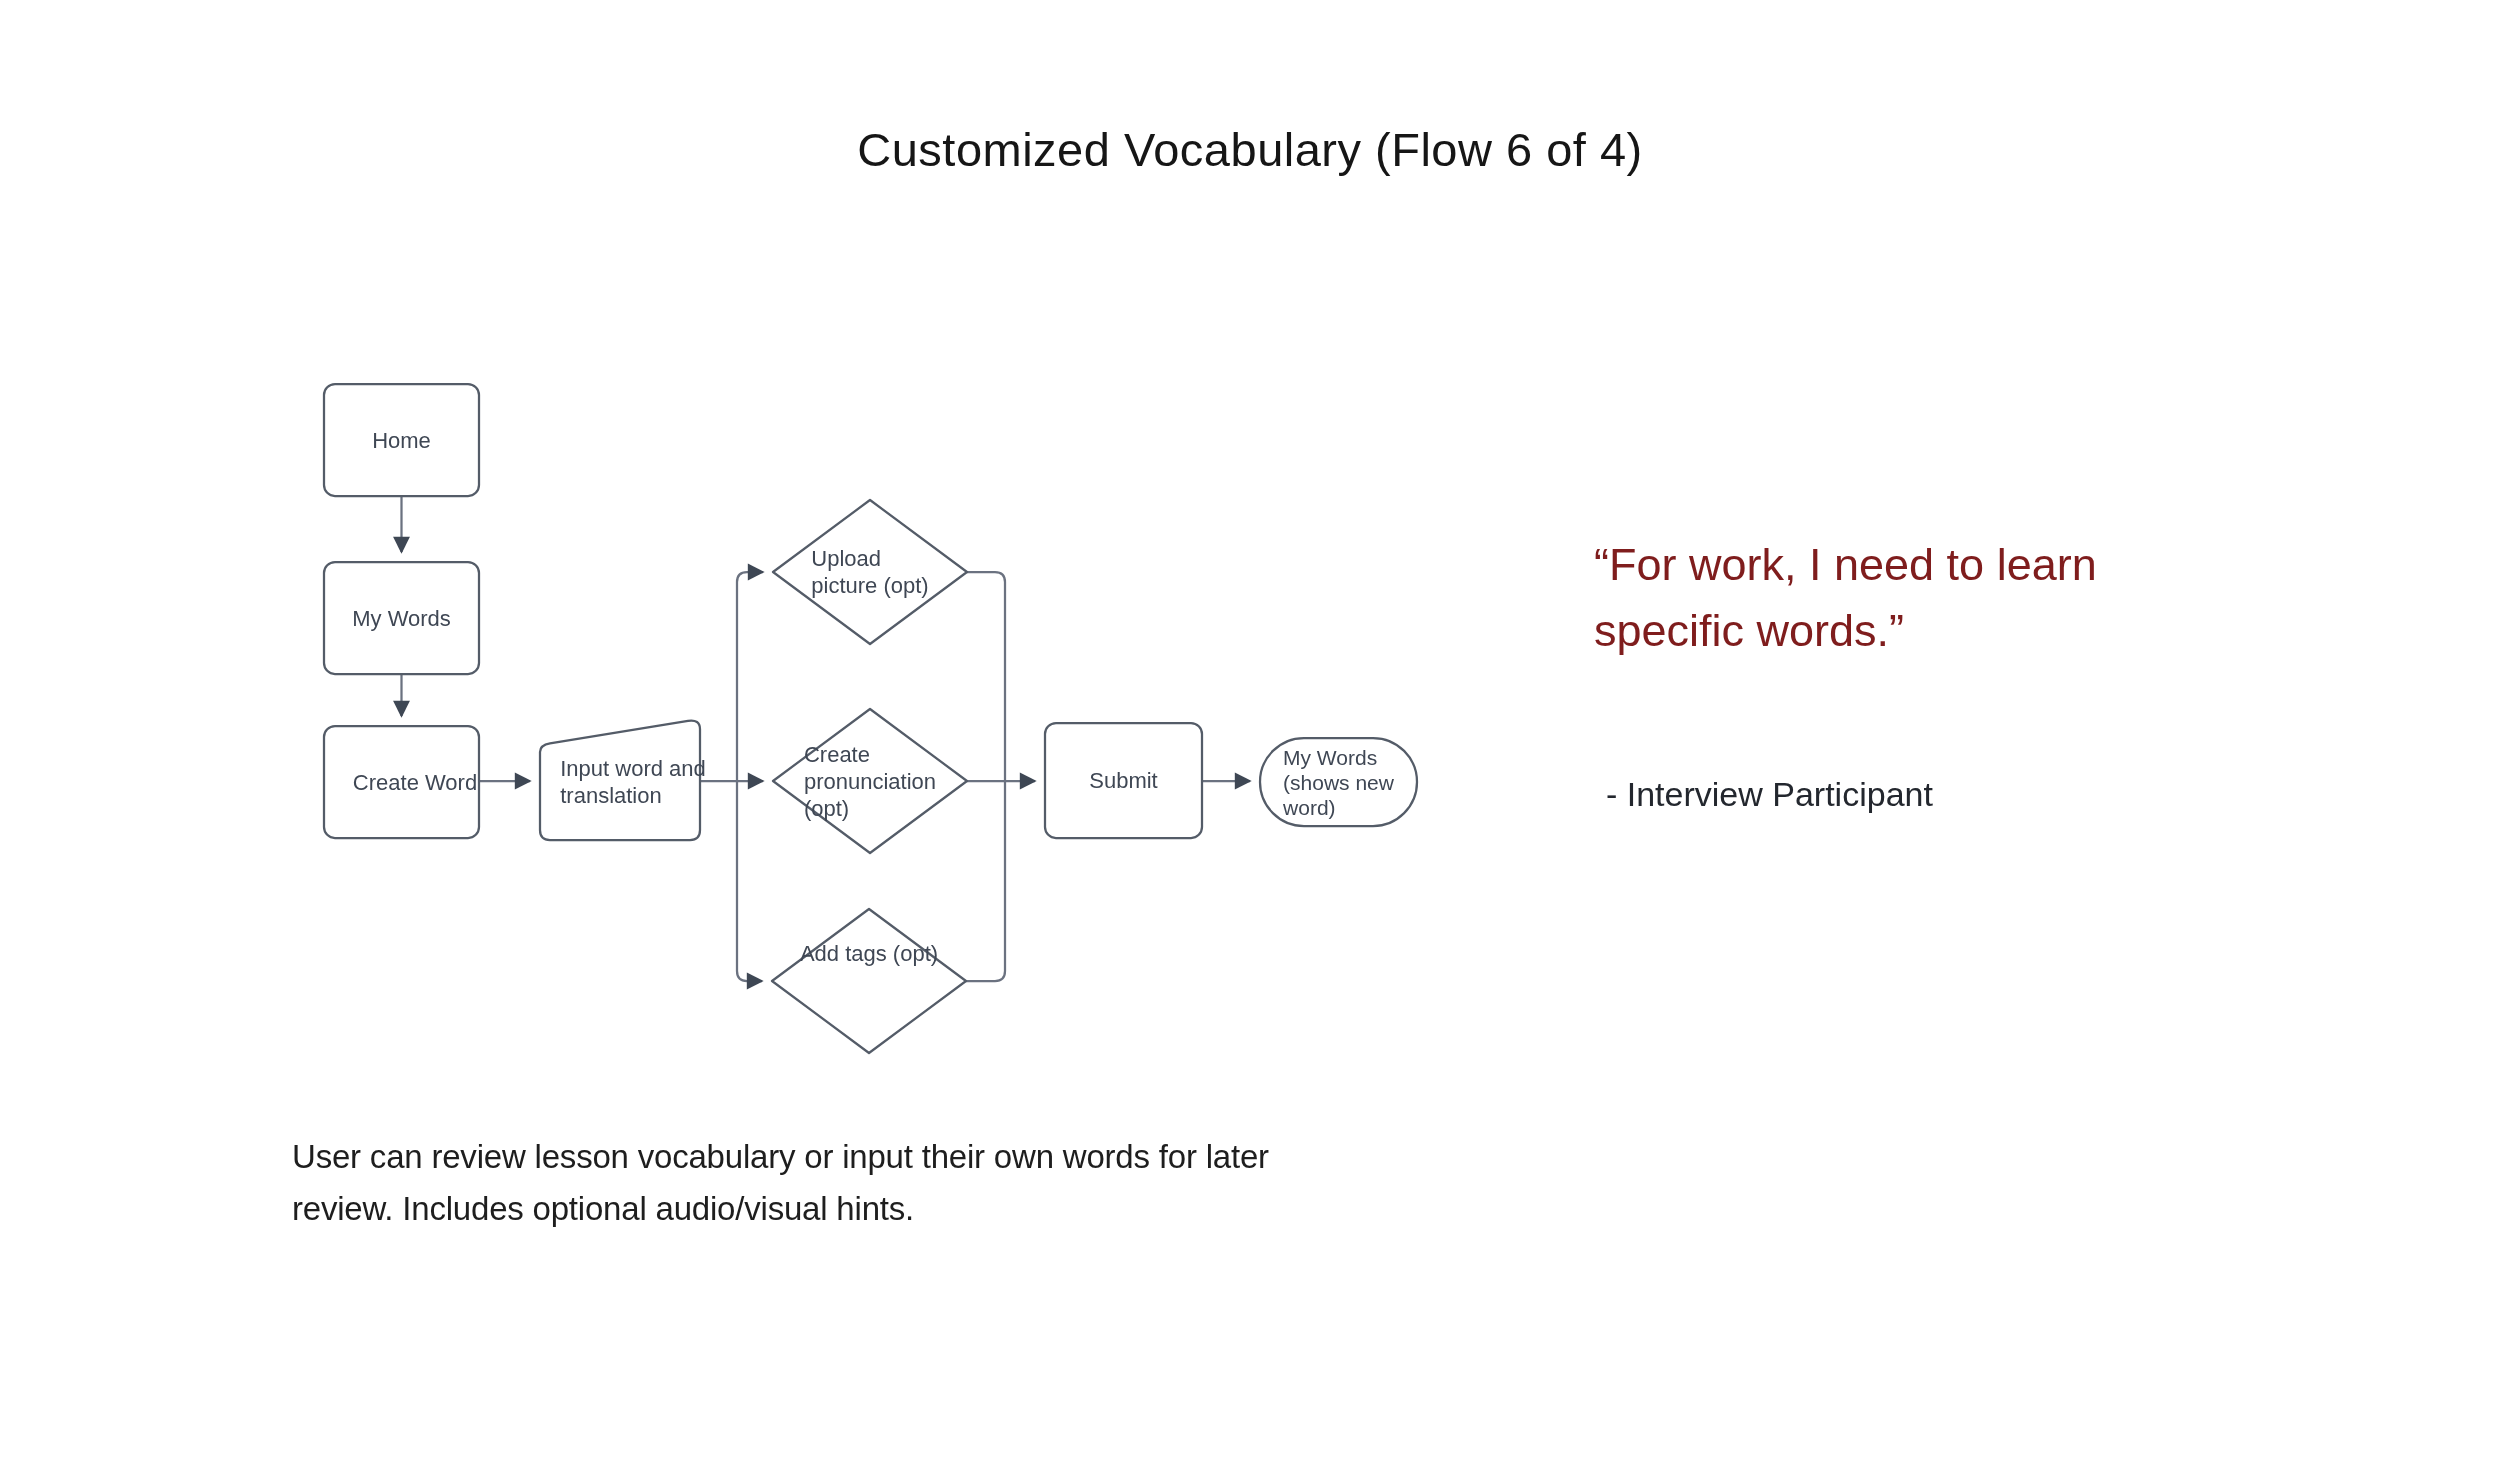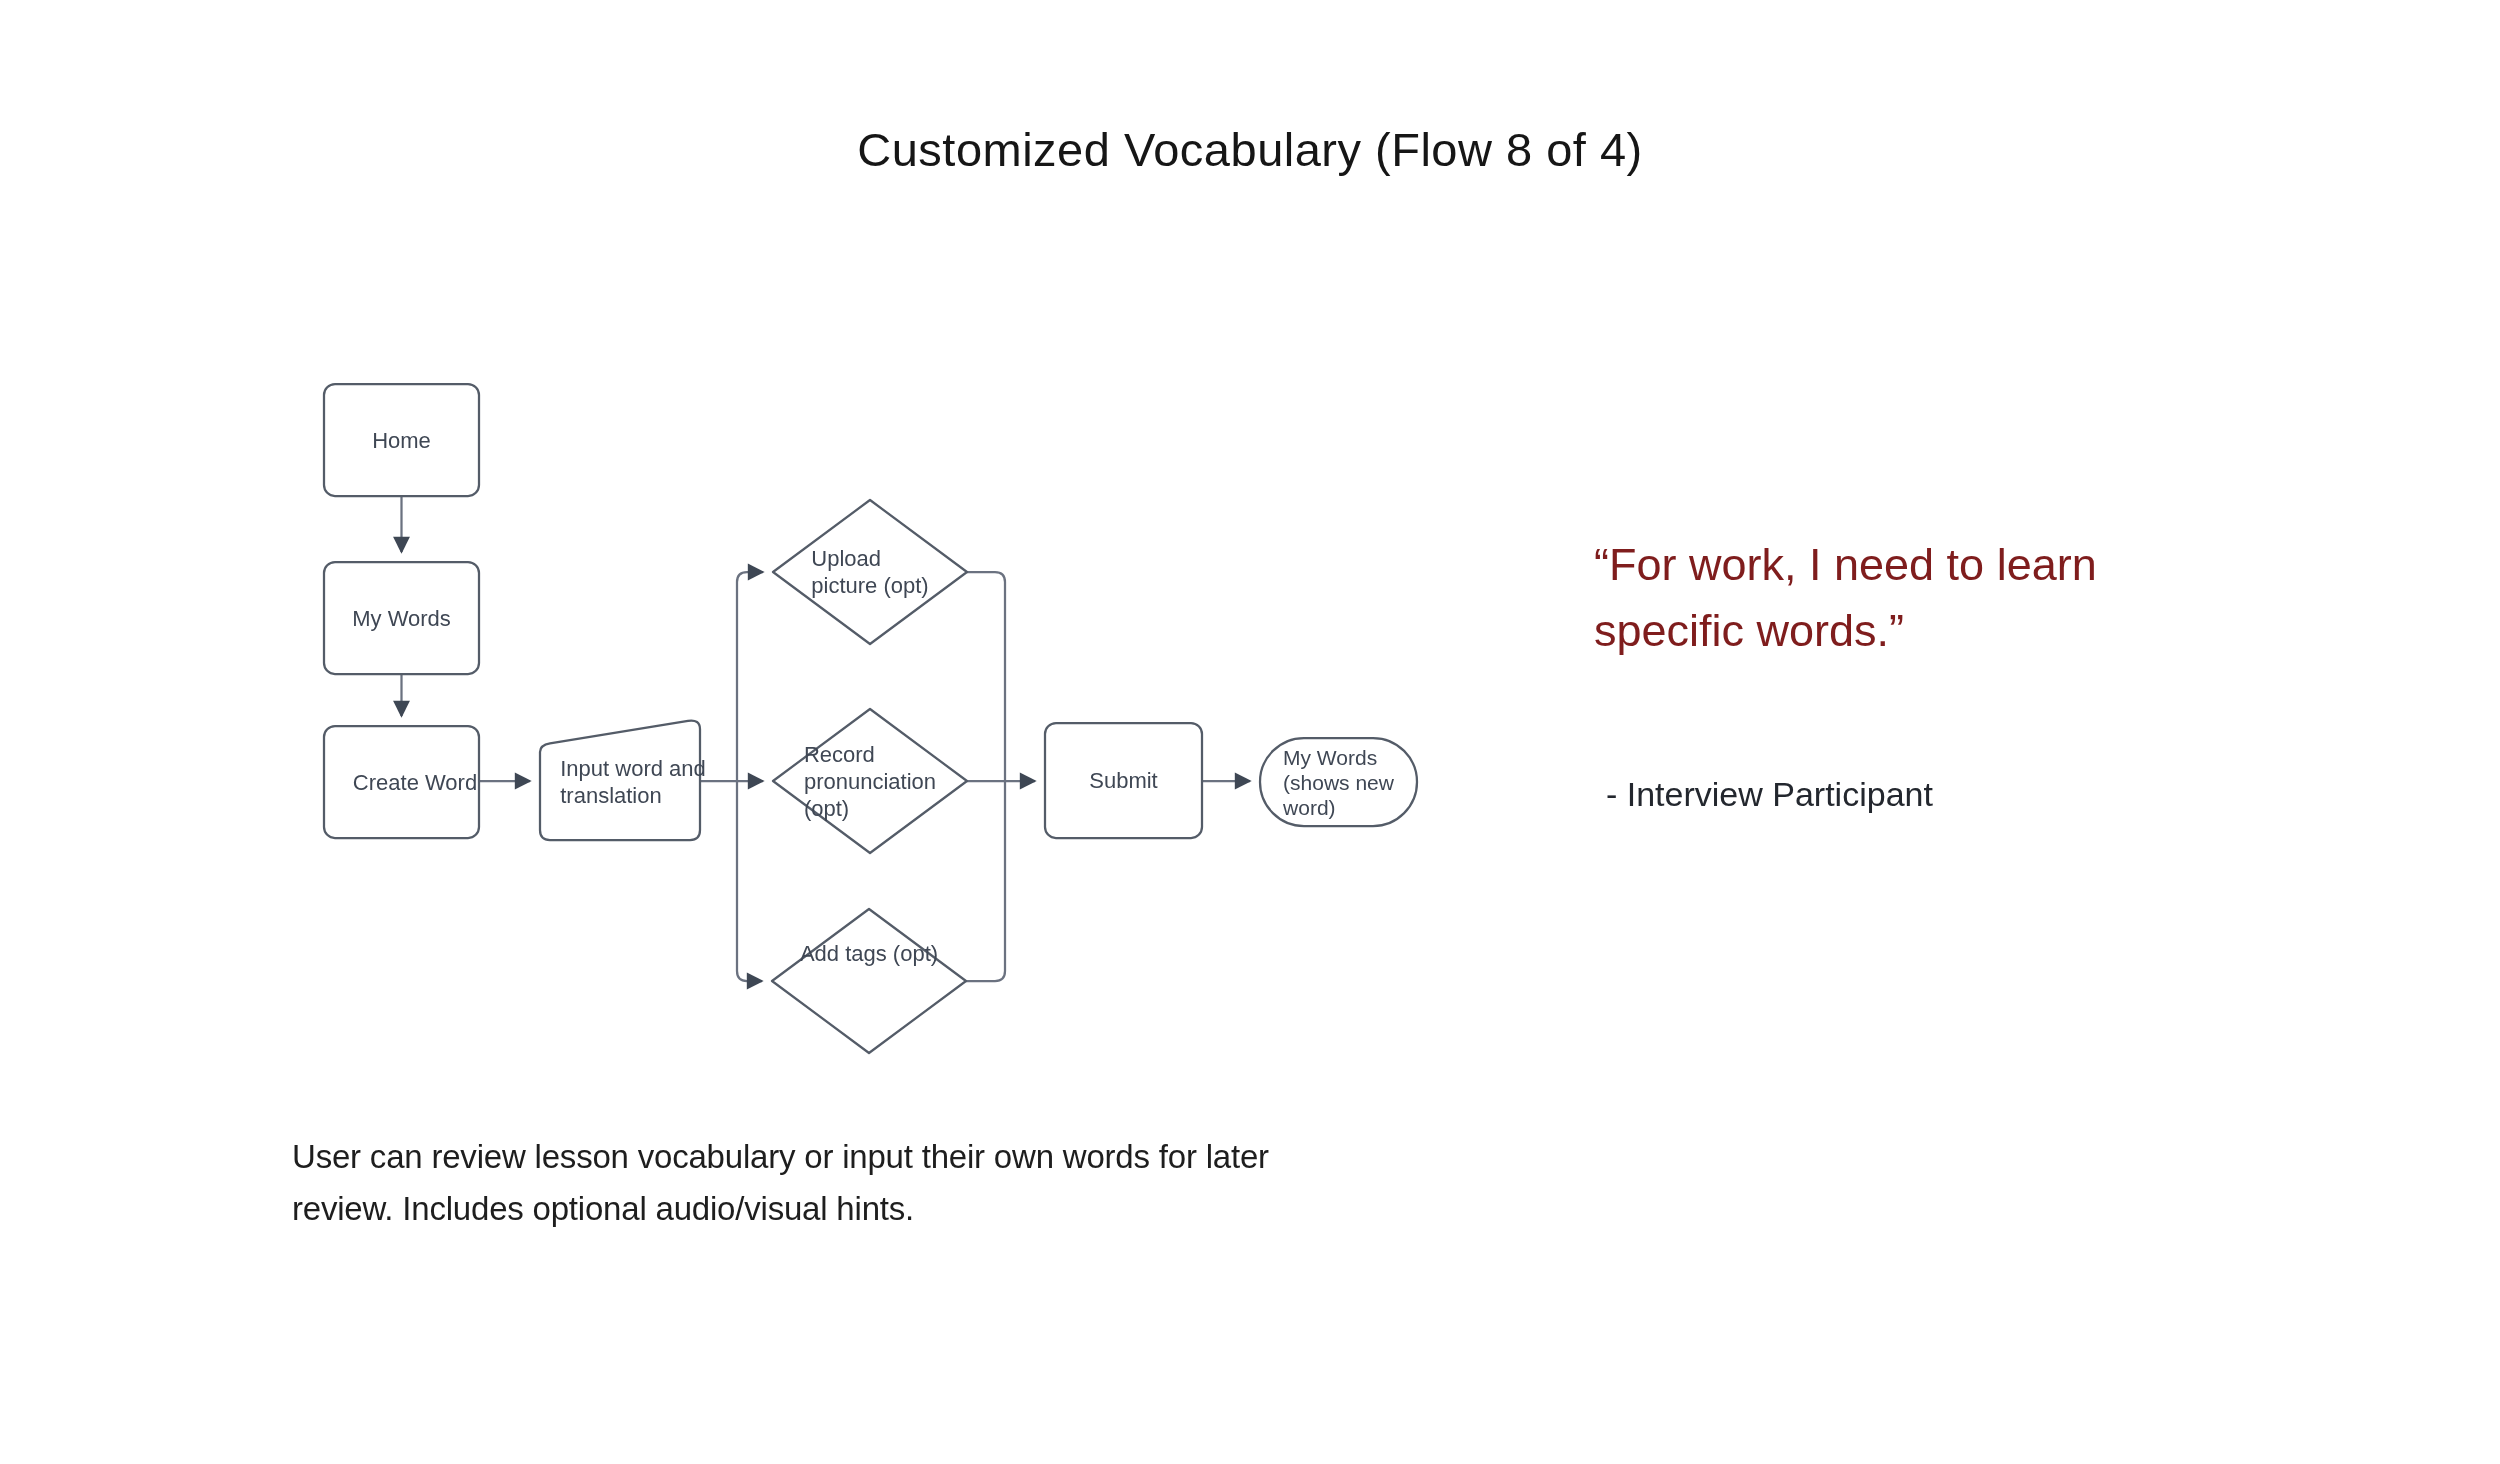--- a/index.html
+++ b/index.html
@@ -82,21 +82,21 @@
     letter-spacing: -0.2px;
     color: #1E1E1E;
     white-space: pre-line;
   }
 </style>
 </head>
 <body>
 
 <div class="canvas">
 
-  <div class="page-title">Customized Vocabulary (Flow 8 of 4)</div>
+  <div class="page-title">Customized Vocabulary (Flow 6 of 4)</div>
 
   <svg class="diagram-svg" viewBox="0 0 2500 1464" xmlns="http://www.w3.org/2000/svg">
     <defs>
       <marker id="arrow" viewBox="0 0 12 12" refX="10" refY="6" markerWidth="9" markerHeight="9" orient="auto-start-reverse">
         <path d="M1,1 L11,6 L1,11 Z" fill="#3E4754" stroke="none"></path>
       </marker>
     </defs>
 
     <g fill="none" stroke="#6B7280" stroke-width="2.25" stroke-linejoin="round">
       <path d="M401.5,496 L401.5,552" marker-end="url(#arrow)"></path>
@@ -135,21 +135,21 @@
   <div class="node-label" style="left:324px; top:562px; width:155px; height:112px;">My Words</div>
 
   <div class="node-label" style="left:324px; top:726px; width:155px; height:112px;padding-left:27px;">Create Word</div>
 
   <div class="node-label" style="left:540px; top:724px; width:186px; height:116px;">Input word and
 translation</div>
 
   <div class="node-label" style="left:773px; top:500px; width:194px; height:144px;">Upload
 picture (opt)</div>
 
-  <div class="node-label" style="left:773px; top:709px; width:194px; height:144px;">Record
+  <div class="node-label" style="left:773px; top:709px; width:194px; height:144px;">Create
 pronunciation
 (opt)</div>
 
   <div class="node-label" style="left:772px; top:881px; width:194px; height:144px;">Add tags (opt)</div>
 
   <div class="node-label" style="left:1045px; top:723px; width:157px; height:115px;">Submit</div>
 
   <div class="node-label small" style="left:1260px; top:738px; width:157px; height:88px;">My Words
 (shows new
 word)</div>

